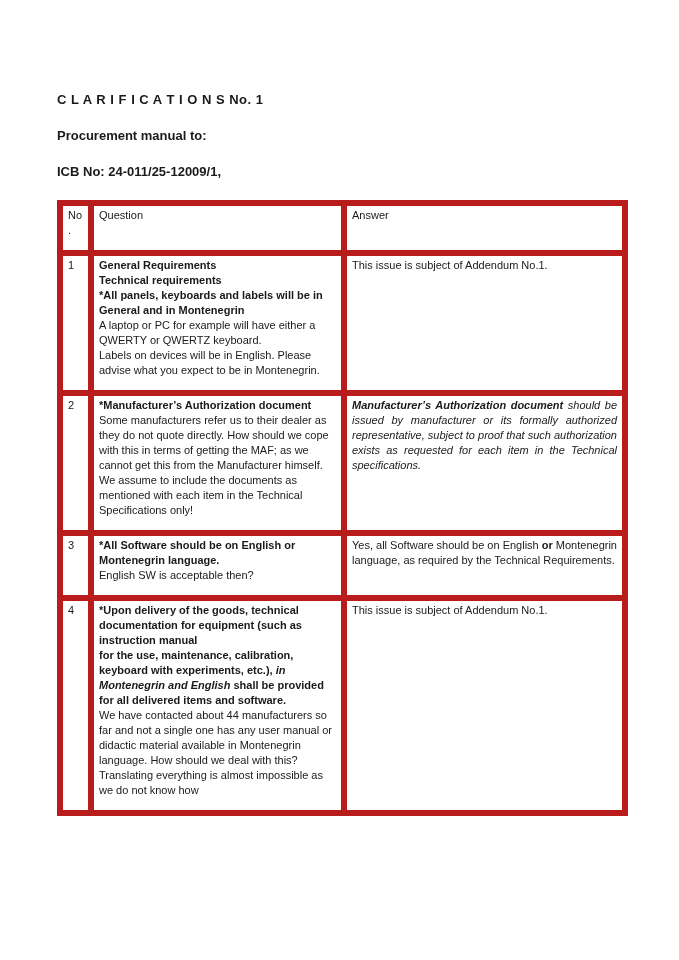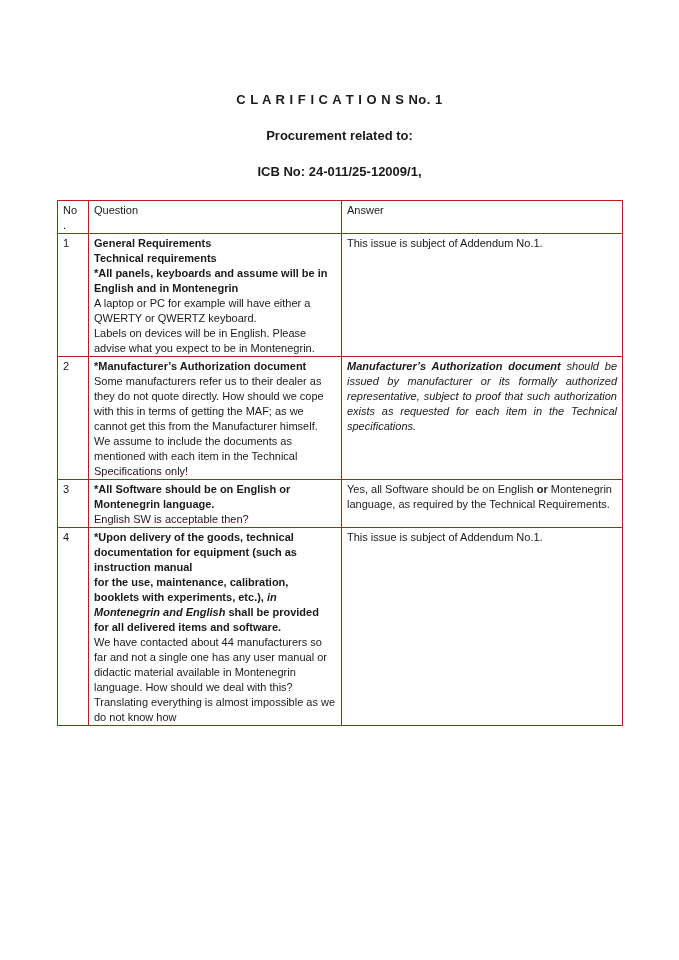--- a/index.html
+++ b/index.html
@@ -11,40 +11,40 @@
     color: #1a1a1a;
     overflow: hidden;
   }
   .page {
     box-sizing: border-box;
     width: 679px;
     height: 960px;
     padding: 92px 57px 0 57px;
   }
   .doc-heading {
-    text-align: center;
+    text-align: left;
     font-size: 13px;
     line-height: 16px;
     font-weight: 700;
     margin: 0 0 20px 0;
   }
   .doc-heading.spread { letter-spacing: 0.5px; }
   .doc-heading.normal-weight { font-weight: 400; }
   table.clar-table {
     border-collapse: collapse;
     table-layout: fixed;
     width: 565px;
     margin-top: 10px;
     font-size: 11px;
     line-height: 15px;
   }
   table.clar-table td, table.clar-table th {
-    border: 1px solid #b91c1c;
+    border: 6px solid #b91c1c;
     vertical-align: top;
-    padding: 2px 5px 0 5px;
+    padding: 2px 5px 12px 5px;
     font-weight: 400;
     text-align: left;
   }
   .col-no   { width: 31px; }
   .col-q    { width: 253px; }
   .col-a    { width: 281px; }
   th.hdr-no { white-space: pre-line; }
   th.hdr    { height: 28px; }
   td.cell-no { text-align: center; }
   td.cell-q { text-align: justify; }
@@ -53,21 +53,21 @@
   td p { margin: 0; }
   span.b { font-weight: 700; text-align: center; }
   span.i { font-style: italic; }
 </style>
 </head>
 <body>
 
 <div class="page">
 
   <p class="doc-heading spread">C L A R I F I C A T I O N S  No. 1</p>
-  <p class="doc-heading">Procurement related to:</p>
+  <p class="doc-heading">Procurement manual to:</p>
   <p class="doc-heading">ICB No: 24-011/25-12009/1,</p>
 
   <table class="clar-table">
     <colgroup>
       <col class="col-no">
       <col class="col-q">
       <col class="col-a">
     </colgroup>
     <thead>
       <tr>
@@ -76,21 +76,21 @@
         <th class="hdr">Question</th>
         <th class="hdr">Answer</th>
       </tr>
     </thead>
     <tbody>
         <tr>
           <td class="cell-no">1</td>
           <td class="cell-q">
             <p><span class="b">General Requirements</span></p>
             <p><span class="b">Technical requirements</span></p>
-            <p><span class="b">*All panels, keyboards and assume will be in English and in Montenegrin</span></p>
+            <p><span class="b">*All panels, keyboards and labels will be in General and in Montenegrin</span></p>
             <p><span>A laptop or PC for example will have either a QWERTY or QWERTZ keyboard.</span></p>
             <p><span>Labels on devices will be in English. Please advise what you expect to be in Montenegrin.</span></p>
           </td>
           <td class="cell-a">
             <p><span>This issue is subject of Addendum No.1.</span></p>
           </td>
         </tr>
         <tr>
           <td class="cell-no">2</td>
           <td class="cell-q">
@@ -109,21 +109,21 @@
             <p><span>English SW is acceptable then?</span></p>
           </td>
           <td class="cell-a">
             <p><span>Yes, all Software should be on English </span><span class="b">or</span><span> Montenegrin language, as required by the Technical Requirements.</span></p>
           </td>
         </tr>
         <tr>
           <td class="cell-no">4</td>
           <td class="cell-q">
             <p><span class="b">*Upon delivery of the goods, technical documentation for equipment (such as instruction manual</span></p>
-            <p><span class="b">for the use, maintenance, calibration, booklets with experiments, etc.), </span><span class="b i">in Montenegrin and English</span><span class="b"> shall be provided for all delivered items and software.</span></p>
+            <p><span class="b">for the use, maintenance, calibration, keyboard with experiments, etc.), </span><span class="b i">in Montenegrin and English</span><span class="b"> shall be provided for all delivered items and software.</span></p>
             <p><span>We have contacted about 44 manufacturers so far and not a single one has any user manual or didactic material available in Montenegrin language. How should we deal with this? Translating everything is almost impossible as we do not know how</span></p>
           </td>
           <td class="cell-a">
             <p><span>This issue is subject of Addendum No.1.</span></p>
           </td>
         </tr>
       </tbody>
   </table>
 
 </div>

